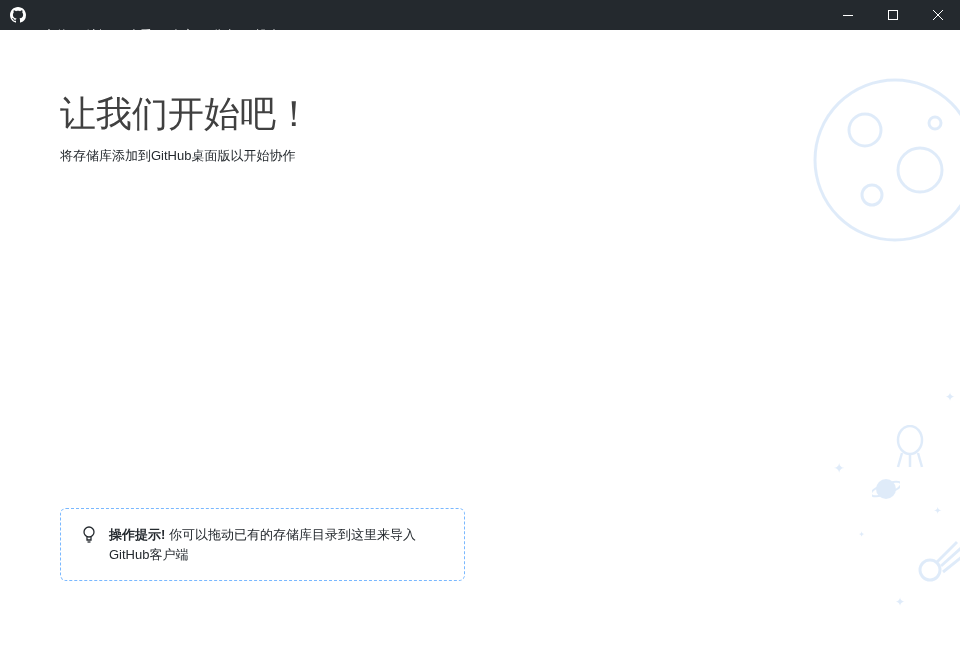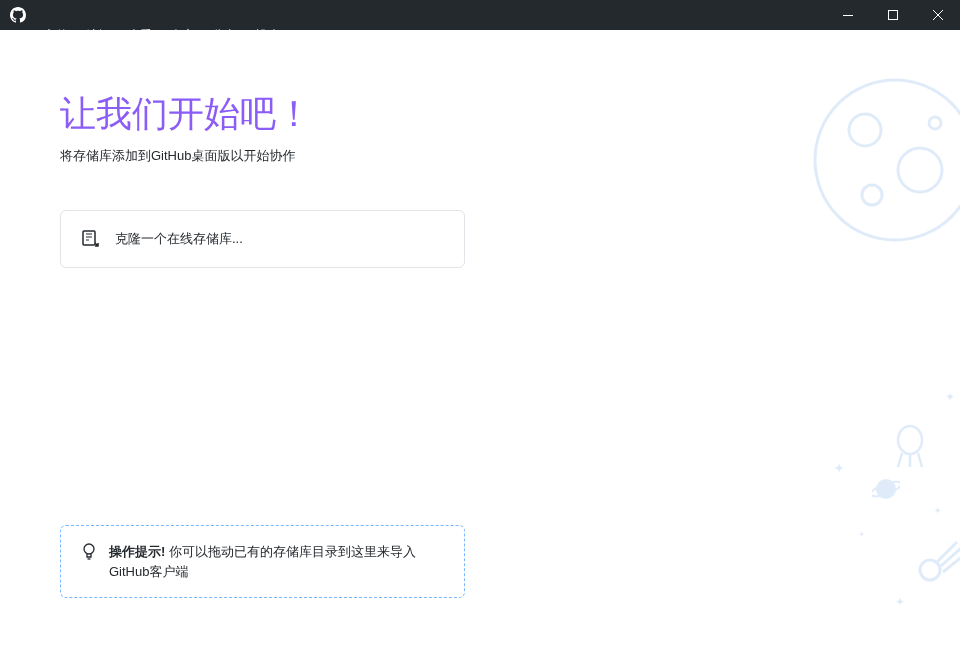--- a/index.html
+++ b/index.html
@@ -51,27 +51,27 @@
       cursor: pointer;
     }
     .content {
       padding: 60px 0 0 60px;
       position: relative;
       height: calc(100% - 30px);
     }
     .heading {
       font-size: 36px;
       font-weight: 400;
-      color: #8b5cf6;
+      color: #404040;
       margin-bottom: 8px;
     }
     .subheading {
       font-size: 13px;
       color: #24292e;
-      margin-bottom: 45px;
+      margin-bottom: 65px;
     }
     .action-list {
       width: 405px;
       display: flex;
       flex-direction: column;
       gap: 15px;
     }
     .action-card {
       border: 1px solid #e1e4e8;
       border-radius: 6px;
@@ -94,21 +94,21 @@
     .tip-box {
       width: 405px;
       border: 1px dashed #79b8ff;
       border-radius: 6px;
       padding: 16px 20px;
       display: flex;
       gap: 12px;
       font-size: 13px;
       color: #24292e;
       position: absolute;
-      top: 495px;
+      top: 478px;
       left: 60px;
     }
     .tip-icon { flex-shrink: 0; }
     .tip-text { line-height: 1.5; }
     .moon {
       position: absolute;
       top: 45px;
       right: -20px;
       opacity: 0.12;
     }
@@ -157,30 +157,20 @@
         </svg>
     </div>
   </div>
 </div>
 
 <div class="content">
   <h1 class="heading">让我们开始吧！</h1>
   <p class="subheading">将存储库添加到GitHub桌面版以开始协作</p>
 
   <div class="action-list">
-    <div class="action-card">
-      <span class="action-icon">
-        <svg width="20" height="20" viewBox="0 0 20 20" fill="#24292e">
-            <rect x="2" y="2" width="12" height="14" rx="1" fill="none" stroke="#24292e" stroke-width="1.5"></rect>
-            <path d="M5 5h6M5 8h6M5 11h3" stroke="#24292e" stroke-width="1"></path>
-            <path d="M14 14 L17 17 M17 14 L17 17 L14 17" stroke="#24292e" stroke-width="1.5" fill="none"></path>
-          </svg>
-      </span>
-      <span>克隆一个在线存储库...</span>
-    </div>
   </div>
 
   <div class="tip-box">
     <span class="tip-icon">
       <svg width="16" height="20" viewBox="0 0 16 20" fill="none" stroke="#24292e" stroke-width="1.3">
           <circle cx="8" cy="7" r="5"></circle>
           <path d="M6 12 L6 15 L10 15 L10 12"></path>
           <path d="M6.5 17 L9.5 17"></path>
         </svg>
     </span>

